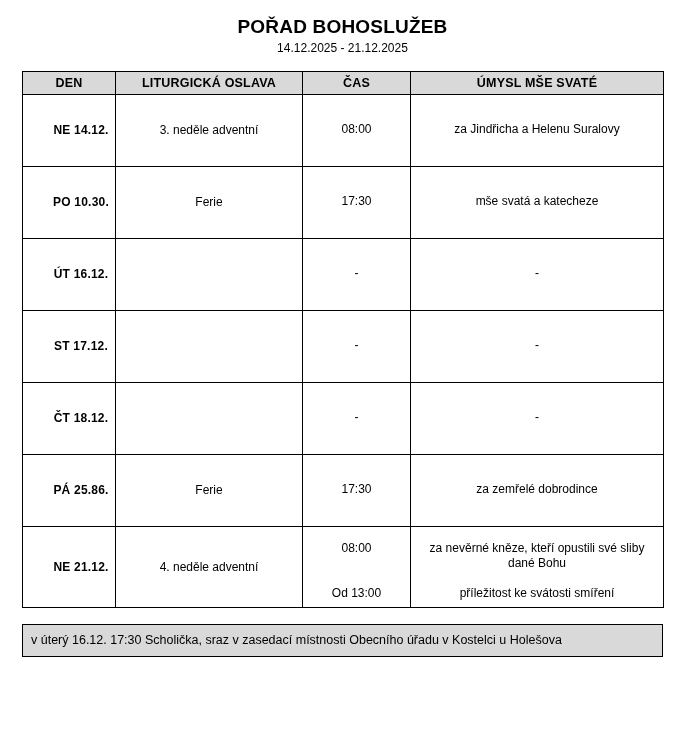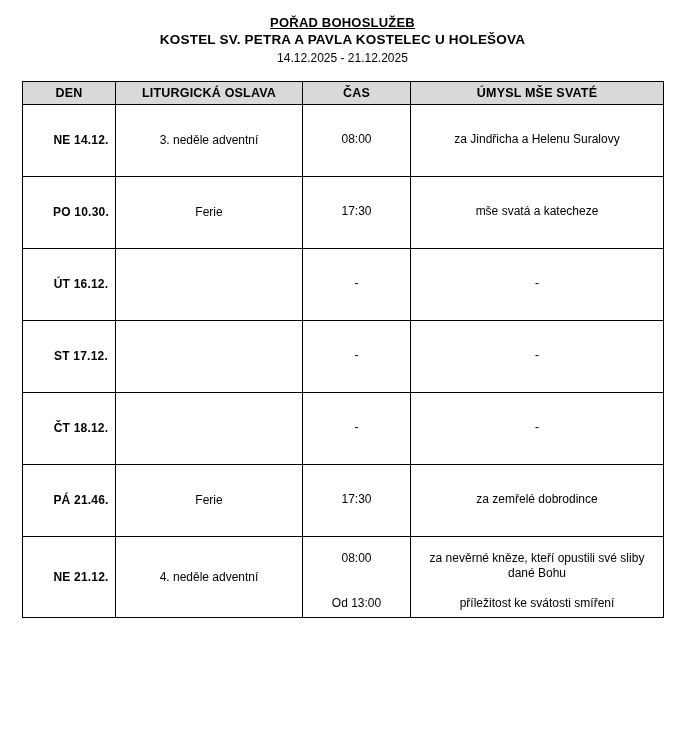--- a/index.html
+++ b/index.html
@@ -19,25 +19,24 @@
     width: 685px;
     height: 756px;
     box-sizing: border-box;
     padding: 14px 22px 0 22px;
   }
   .header {
     text-align: center;
     margin-bottom: 14px;
   }
   .title-1 {
-    font-size: 13px;
+    font-size: 19px;
     font-weight: bold;
     letter-spacing: 0.2px;
     line-height: 1.32;
-    text-decoration: underline;
   }
   .title-2 {
     font-size: 13.5px;
     font-weight: bold;
     letter-spacing: 0.2px;
     line-height: 1.32;
   }
   .subtitle {
     font-size: 12px;
     font-weight: normal;
@@ -114,21 +113,20 @@
     box-sizing: border-box;
   }
 </style>
 </head>
 <body>
 
 <div class="page">
 
   <div class="header">
     <div class="title-1">POŘAD BOHOSLUŽEB</div>
-    <div class="title-2">KOSTEL SV. PETRA A PAVLA KOSTELEC U HOLEŠOVA</div>
     <div class="subtitle">14.12.2025 - 21.12.2025</div>
   </div>
 
   <table class="schedule">
     <colgroup>
       <col class="c-day">
       <col class="c-lit">
       <col class="c-time">
       <col class="c-intent">
     </colgroup>
@@ -165,21 +163,21 @@
         <td class="time">-</td>
         <td class="intent">-</td>
       </tr>
       <tr class="row-tall">
         <td class="day">ČT  18.12.</td>
         <td class="lit"></td>
         <td class="time">-</td>
         <td class="intent">-</td>
       </tr>
       <tr class="row-tall">
-        <td class="day">PÁ  21.46.</td>
+        <td class="day">PÁ  25.86.</td>
         <td class="lit">Ferie</td>
         <td class="time">17:30</td>
         <td class="intent">za zemřelé dobrodince</td>
       </tr>
       <tr class="row-last">
         <td class="day">NE  21.12.</td>
         <td class="lit">4. neděle adventní</td>
         <td class="time">
           <div class="time-stack">
             <div class="top">08:00</div>
@@ -189,14 +187,15 @@
         <td class="intent">
           <div class="intent-stack">
             <div class="top">za nevěrné kněze, kteří opustili své sliby dané Bohu</div>
             <div class="bottom">příležitost ke svátosti smíření</div>
           </div>
         </td>
       </tr>
     </tbody>
   </table>
 
+  <div class="note">v úterý 16.12. 17:30 Scholička, sraz v zasedací místnosti Obecního úřadu v Kostelci u Holešova</div>
 
 </div>
 
 </body></html>

